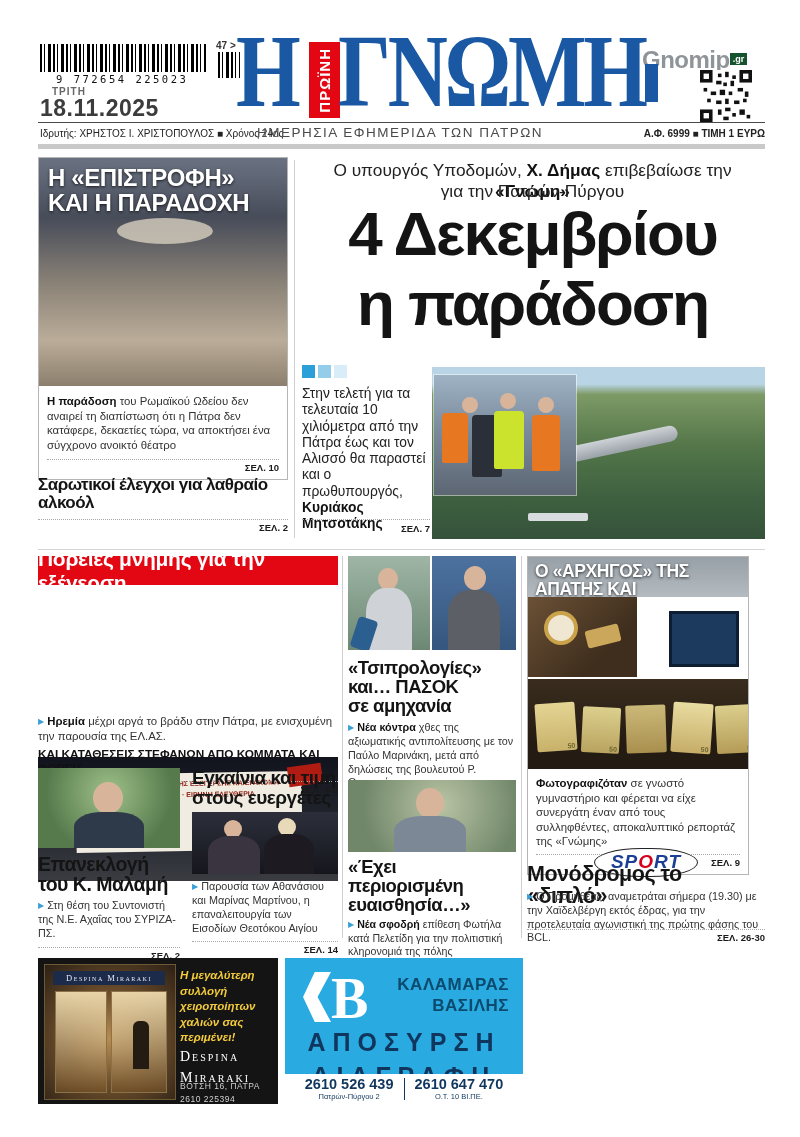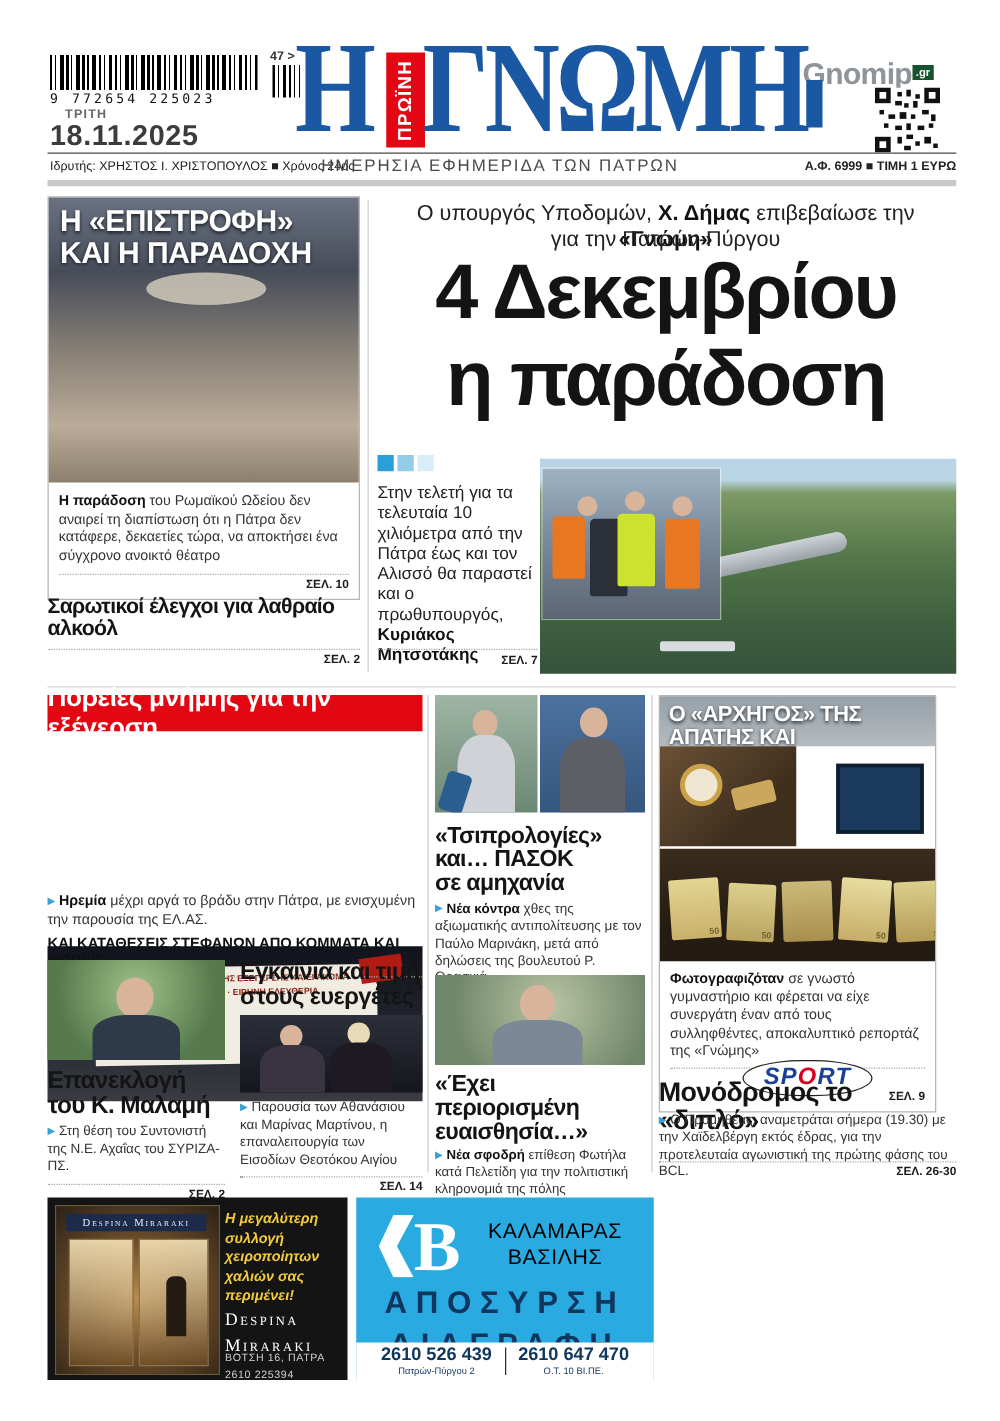--- a/index.html
+++ b/index.html
@@ -75,33 +75,33 @@
   .shopfront{background:radial-gradient(circle at 50% 55%,#b98c4e 0%,#6e4f2b 45%,#2c2016 100%);border:1px solid #6d5a35;}
   .shopsign{background:#1c2b4a;color:#e8e8f4;font-family:"Liberation Serif",serif;font-size:8.5px;letter-spacing:1.5px;
             display:flex;align-items:center;justify-content:center;font-variant:small-caps;}
   .shopwin{background:linear-gradient(180deg,rgba(255,236,190,.85),rgba(120,84,40,.6));border:1px solid #8a734a;}
   .adpitch{color:#f2ca3b;font-style:italic;font-weight:bold;font-size:11.5px;line-height:1.35;}
   .adbrand{color:#fff;font-family:"Liberation Serif",serif;font-size:14px;letter-spacing:2px;font-variant:small-caps;line-height:1.5;}
   .adaddr{color:#cfcfcf;font-size:8.5px;letter-spacing:.5px;line-height:1.5;}
   .ad2{background:#29abe2;}
   .kbchev{background:#fff;clip-path:polygon(100% 0,42% 0,0 50%,42% 100%,100% 100%,52% 50%);}
   .kbB{color:#fff;font-weight:bold;font-size:56px;line-height:1;font-family:"Liberation Serif",serif;}
-  .kbname{color:#000000;font-weight:normal;font-size:17px;text-align:center;line-height:1.25;letter-spacing:.5px;}
+  .kbname{color:#0c4a6e;font-weight:bold;font-size:17px;text-align:right;line-height:1.25;letter-spacing:.5px;}
   .kbbig{color:#10365e;font-weight:bold;font-size:25px;letter-spacing:7px;text-align:center;line-height:1.35;}
   .kbstrip{background:#fff;display:flex;align-items:center;justify-content:center;}
   .kbphone{font-size:14.5px;font-weight:bold;color:#10365e;line-height:1.1;text-align:center;}
   .kbloc{font-size:7.5px;color:#10365e;text-align:center;}
 </style>
 </head>
 <body>
 
 <div class="page">
 
   <div class="ab bars" style="left:40px;top:44px;width:166px;height:28px;"></div>
-  <div class="ab bc-num" style="left:40px;top:73px;text-align:center;">9 772654 225023</div>
+  <div class="ab bc-num" style="left:56px;top:73px;text-align:center;">9 772654 225023</div>
   <div class="ab week" style="left:216px;top:40px;">47 &gt;</div>
   <div class="ab bars" style="left:218px;top:52px;width:22px;height:26px;"></div>
   <div class="ab day" style="left:40px;top:86px;">ΤΡΙΤΗ</div>
   <div class="ab date" style="left:40px;top:95px;">18.11.2025</div>
 
   <div class="ab" style="left:236px;top:30px;">
     <span class="mast">Η</span>
   </div>
   <div class="ab redbox" style="left:309px;top:42px;width:31px;height:76px;">
     <span>ΠΡΩΪΝΗ</span>
@@ -319,21 +319,21 @@
       <div class="ab note" style="left:144px;top:24px;width:40px;height:50px;background:linear-gradient(180deg,#e8dca0,#c6ad68);transform:rotate(4deg);">
           <span>50</span>
         </div>
       <div class="ab note" style="left:188px;top:26px;width:40px;height:48px;background:linear-gradient(180deg,#dbce8d,#b59c57);transform:rotate(-3deg);">
           <span>50</span>
         </div>
     </div>
     <div style="padding:7px 8px 6px;">
       <div class="cap"><span class="bl">Φωτογραφιζόταν</span><span> σε γνωστό γυμναστήριο και φέρεται να είχε συνεργάτη έναν από τους συλληφθέντες, αποκαλυπτικό ρεπορτάζ της «Γνώμης»</span></div>
       <div class="dotted" style="margin-top:5px;"></div>
-      <div class="pref" style="margin-top:17px;">ΣΕΛ. 9</div>
+      <div class="pref" style="margin-top:2px;">ΣΕΛ. 9</div>
     </div>
   </div>
 
   <div class="ab" style="left:527px;top:830px;width:238px;text-align:center;">
     <span class="sportoval"><span class="sp-b">SP</span><span class="sp-r">O</span><span class="sp-b">RT</span></span>
   </div>
   <div class="ab hl" style="left:527px;top:863px;width:238px;font-size:21.5px;">Μονόδρομος το «διπλό»</div>
   <div class="ab cap" style="left:527px;top:890px;width:238px;font-size:10.8px;">
     <span class="bullet">▶</span><span>Ο Προμηθέας, αναμετράται σήμερα (19.30) με την Χαϊδελβέργη εκτός έδρας, για την προτελευταία αγωνιστική της πρώτης φάσης του BCL.</span>
   </div>

